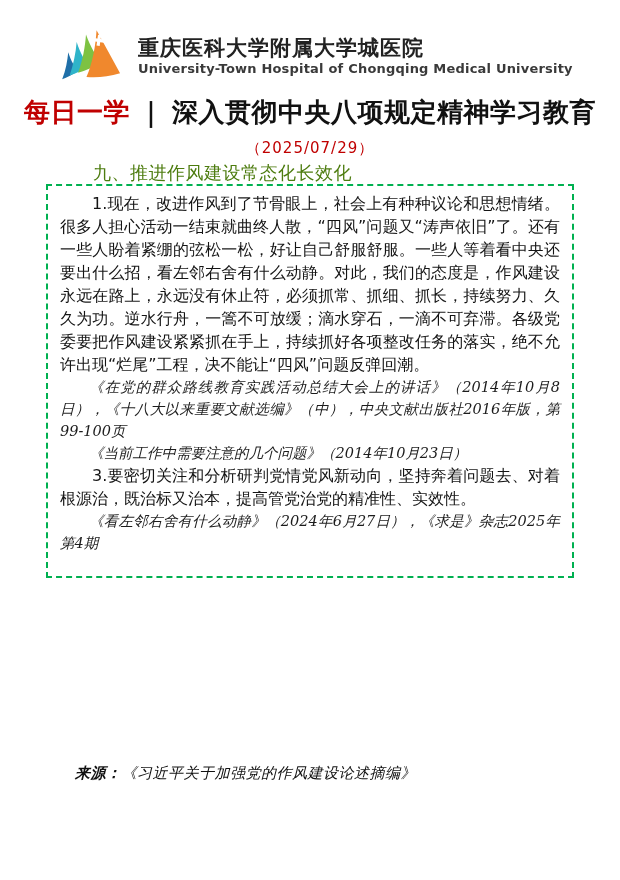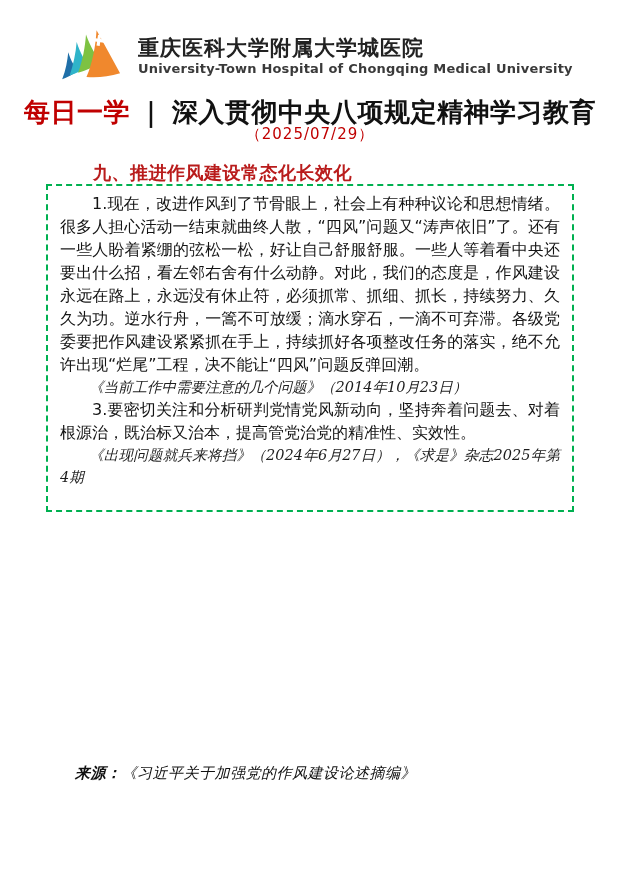--- a/index.html
+++ b/index.html
@@ -37,29 +37,29 @@
   
   .title-line{
     position:absolute;top:98px;left:0;width:620px;
     text-align:center;font-size:26px;font-weight:bold;line-height:28px;
     letter-spacing:.5px;white-space:nowrap;
   }
   .title-highlight{color:var(--accent-red);}
   .title-sep{color:#111;padding:0 8px;font-weight:bold;}
   .title-rest{color:#111;}
   .date-line{
-    position:absolute;top:124px;left:0;width:620px;
+    position:absolute;top:138px;left:0;width:620px;
     text-align:center;font-size:15px;color:var(--accent-red);
     letter-spacing:1px;line-height:20px;
   }
 
   
   .section-heading{
     position:absolute;top:161px;left:93px;
-    font-size:18px;font-weight:bold;color:#b91c1c;line-height:24px;
+    font-size:18px;font-weight:normal;color:#4d7c0f;line-height:24px;
     letter-spacing:.5px;
     text-align:center;
   }
 
   
   .quote-box{
     position:absolute;top:184px;left:46px;width:528px;
     border:2px dashed var(--border-green);
     padding:6px 12px 22px 12px;
     background:#fff;
@@ -108,22 +108,23 @@
 
   <div class="title-line">
     <span class="title-highlight">每日一学</span><span class="title-sep">｜</span><span class="title-rest">深入贯彻中央八项规定精神学习教育</span>
   </div>
   <div class="date-line">（2025/07/29）</div>
 
   <div class="section-heading">九、推进作风建设常态化长效化</div>
 
   <div class="quote-box">
     <p class="para">1.现在，改进作风到了节骨眼上，社会上有种种议论和思想情绪。很多人担心活动一结束就曲终人散，“四风”问题又“涛声依旧”了。还有一些人盼着紧绷的弦松一松，好让自己舒服舒服。一些人等着看中央还要出什么招，看左邻右舍有什么动静。对此，我们的态度是，作风建设永远在路上，永远没有休止符，必须抓常、抓细、抓长，持续努力、久久为功。逆水行舟，一篙不可放缓；滴水穿石，一滴不可弃滞。各级党委要把作风建设紧紧抓在手上，持续抓好各项整改任务的落实，绝不允许出现“烂尾”工程，决不能让“四风”问题反弹回潮。</p>
+    <p class="citation">《在党的群众路线教育实践活动总结大会上的讲话》（2014年10月8日），《十八大以来重要文献选编》（中），中央文献出版社2016年版，第99-100页</p>
     <p class="citation">《当前工作中需要注意的几个问题》（2014年10月23日）</p>
     <p class="para">3.要密切关注和分析研判党情党风新动向，坚持奔着问题去、对着根源治，既治标又治本，提高管党治党的精准性、实效性。</p>
-    <p class="citation">《出现问题就兵来将挡》（2024年6月27日），《求是》杂志2025年第4期</p>
+    <p class="citation">《看左邻右舍有什么动静》（2024年6月27日），《求是》杂志2025年第4期</p>
   </div>
 
   <div class="source-line">
     <span class="source-label">来源：</span><span>《习近平关于加强党的作风建设论述摘编》</span>
   </div>
 
 </div>
 
 </body></html>

